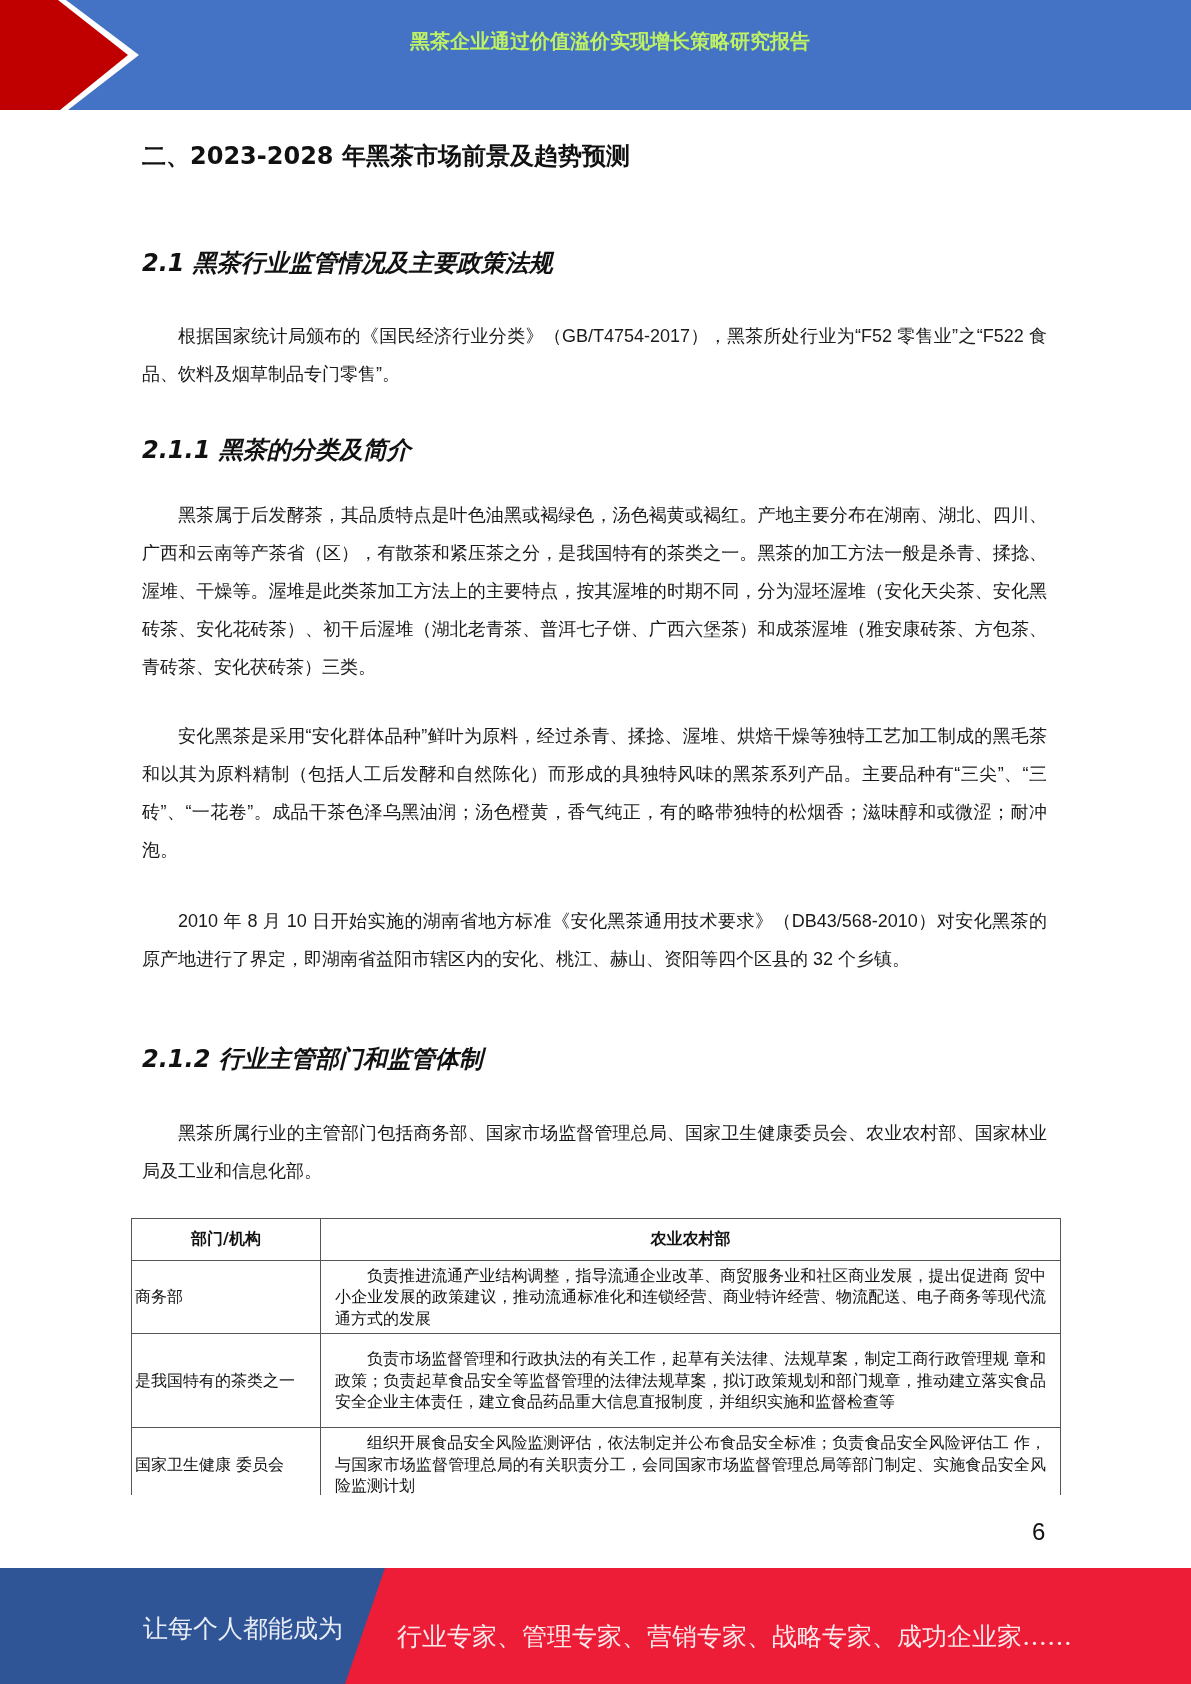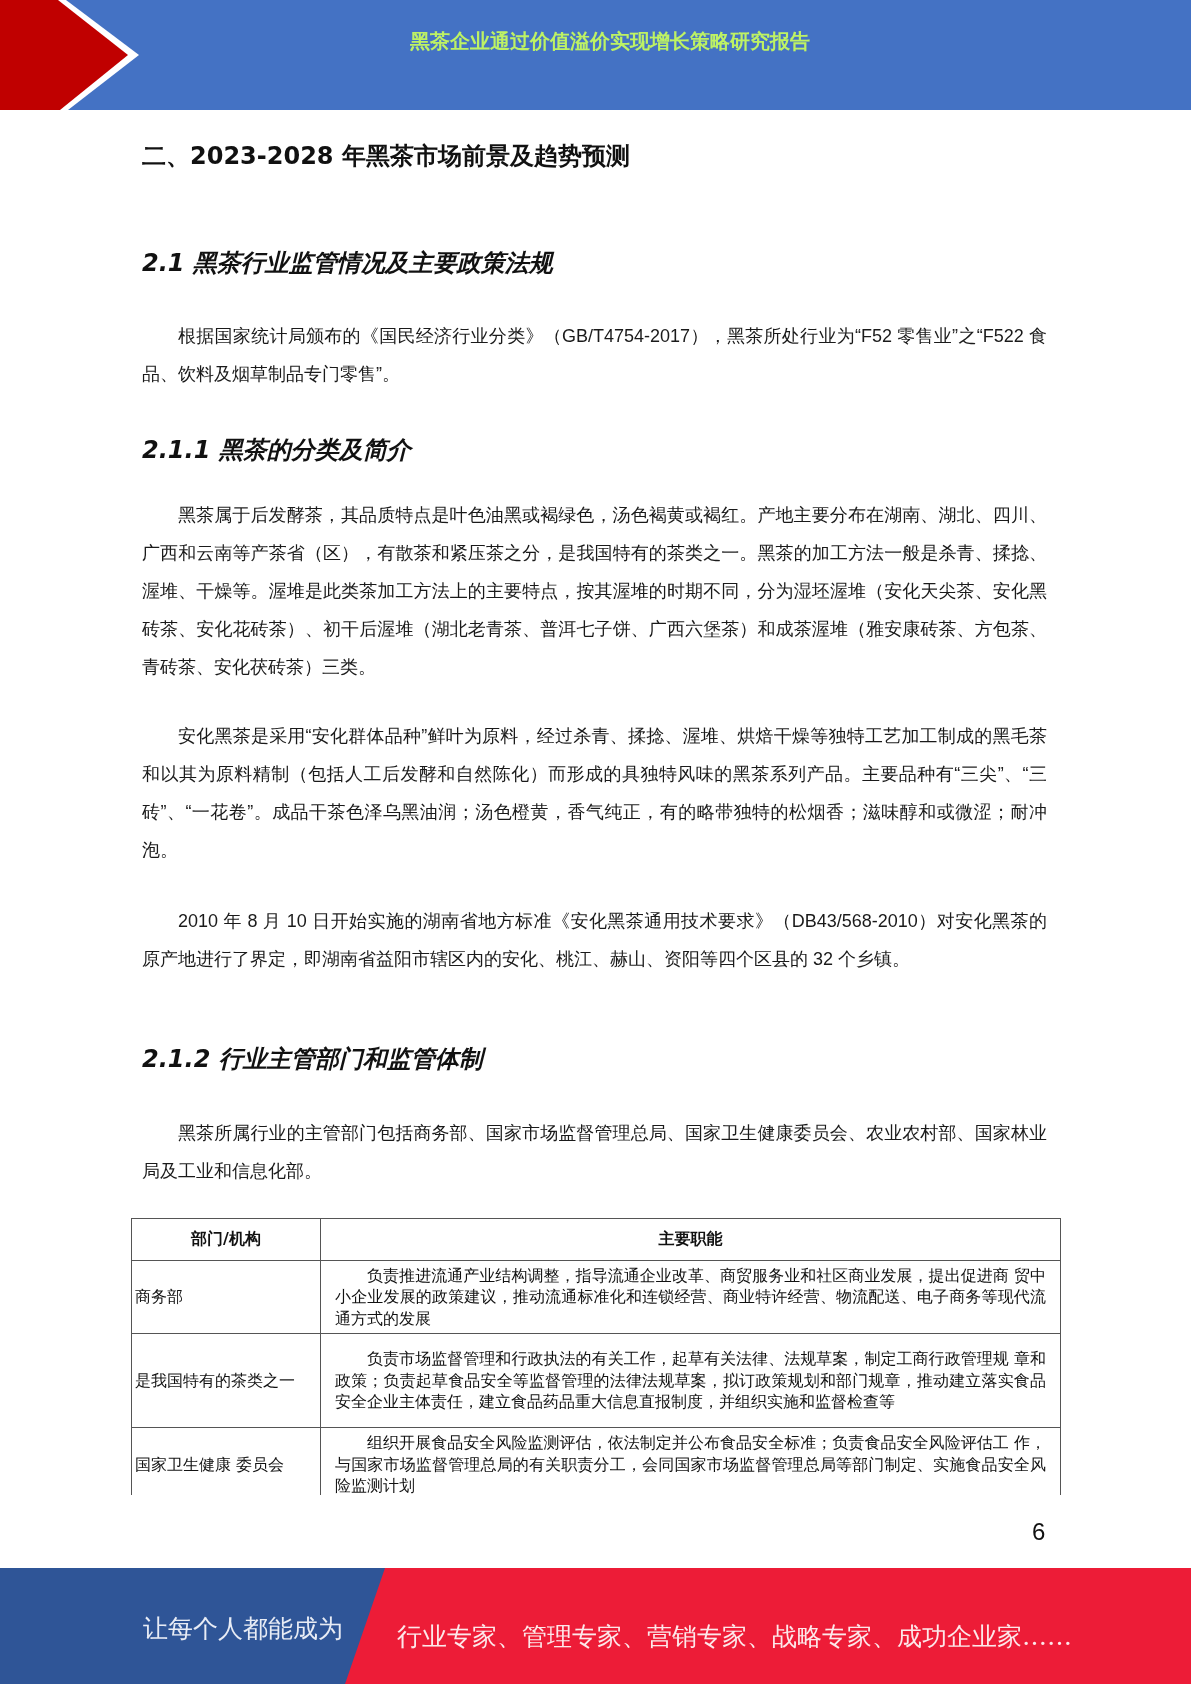--- a/index.html
+++ b/index.html
@@ -103,21 +103,21 @@
 <div class="para" style="top:717px;">安化黑茶是采用“安化群体品种”鲜叶为原料，经过杀青、揉捻、渥堆、烘焙干燥等独特工艺加工制成的黑毛茶和以其为原料精制（包括人工后发酵和自然陈化）而形成的具独特风味的黑茶系列产品。主要品种有“三尖”、“三砖”、“一花卷”。成品干茶色泽乌黑油润；汤色橙黄，香气纯正，有的略带独特的松烟香；滋味醇和或微涩；耐冲泡。</div>
 <div class="para" style="top:902px;">2010 年 8 月 10 日开始实施的湖南省地方标准《安化黑茶通用技术要求》（DB43/568-2010）对安化黑茶的原产地进行了界定，即湖南省益阳市辖区内的安化、桃江、赫山、资阳等四个区县的 32 个乡镇。</div>
 
 <div class="h2" style="top:1043px;">2.1.2 行业主管部门和监管体制</div>
 <div class="para" style="top:1114px;">黑茶所属行业的主管部门包括商务部、国家市场监督管理总局、国家卫生健康委员会、农业农村部、国家林业局及工业和信息化部。</div>
 
 <table class="table">
   <thead>
     <tr>
       <th>部门/机构</th>
-      <th>主要职能</th>
+      <th>农业农村部</th>
     </tr>
   </thead>
   <tbody>
     <tr style="height:73px;">
       <td class="dept">商务部</td>
       <td class="duty">负责推进流通产业结构调整，指导流通企业改革、商贸服务业和社区商业发展，提出促进商 贸中小企业发展的政策建议，推动流通标准化和连锁经营、商业特许经营、物流配送、电子商务等现代流通方式的发展</td>
     </tr>
     <tr style="height:94px;">
       <td class="dept">是我国特有的茶类之一</td>
       <td class="duty">负责市场监督管理和行政执法的有关工作，起草有关法律、法规草案，制定工商行政管理规 章和政策；负责起草食品安全等监督管理的法律法规草案，拟订政策规划和部门规章，推动建立落实食品安全企业主体责任，建立食品药品重大信息直报制度，并组织实施和监督检查等</td>

